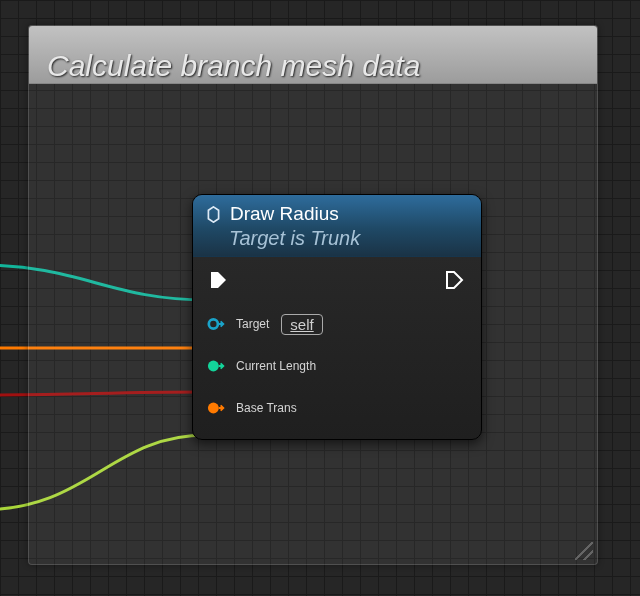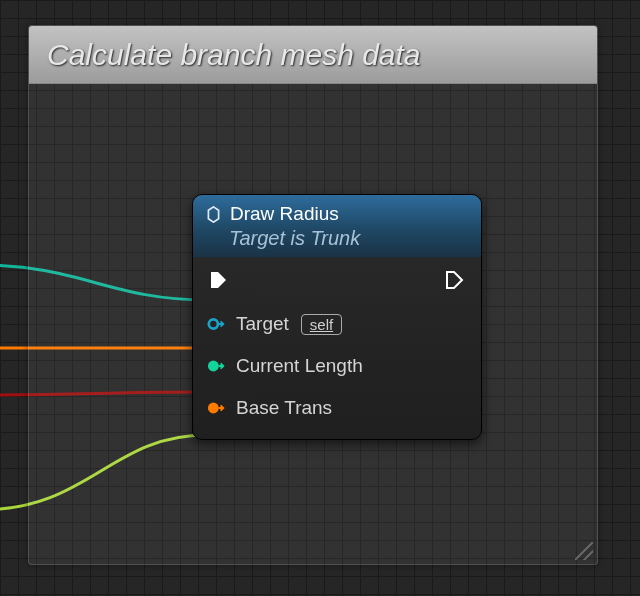--- a/index.html
+++ b/index.html
@@ -33,21 +33,21 @@
       background: rgba(255,255,255,0.06);
       border: 1px solid rgba(255,255,255,0.15);
       border-radius: 4px;
       box-shadow: 0 0 6px rgba(0,0,0,0.4);
     }
     .comment-title-bar {
       height: 58px;
       background: linear-gradient(to bottom, #c2c2c2, #9c9c9c);
       border-radius: 3px 3px 0 0;
       display: flex;
-      align-items: center;
+      align-items: flex-end;
       padding: 0 18px;
       border-bottom: 1px solid rgba(0,0,0,0.3);
     }
     .comment-title {
       font-size: 30px;
       font-weight: 400;
       color: #e8e8e8;
       font-style: italic;
       text-shadow: 1px 1px 2px rgba(0,0,0,0.8);
       font-family: 'Segoe UI', sans-serif;
@@ -134,21 +134,21 @@
     }
     .pin-icon {
       width: 20px;
       height: 16px;
       display: inline-flex;
       align-items: center;
       position: relative;
     }
     .pin-label {
       color: #d4d4d4;
-      font-size: 19px;
+      font-size: 12px;
     }
     .self-box {
       border: 1px solid #aaa;
       border-radius: 4px;
       padding: 1px 8px;
       color: #d0d0d0;
       font-size: 15px;
       margin-left: 3px;
       text-decoration: underline;
     }

